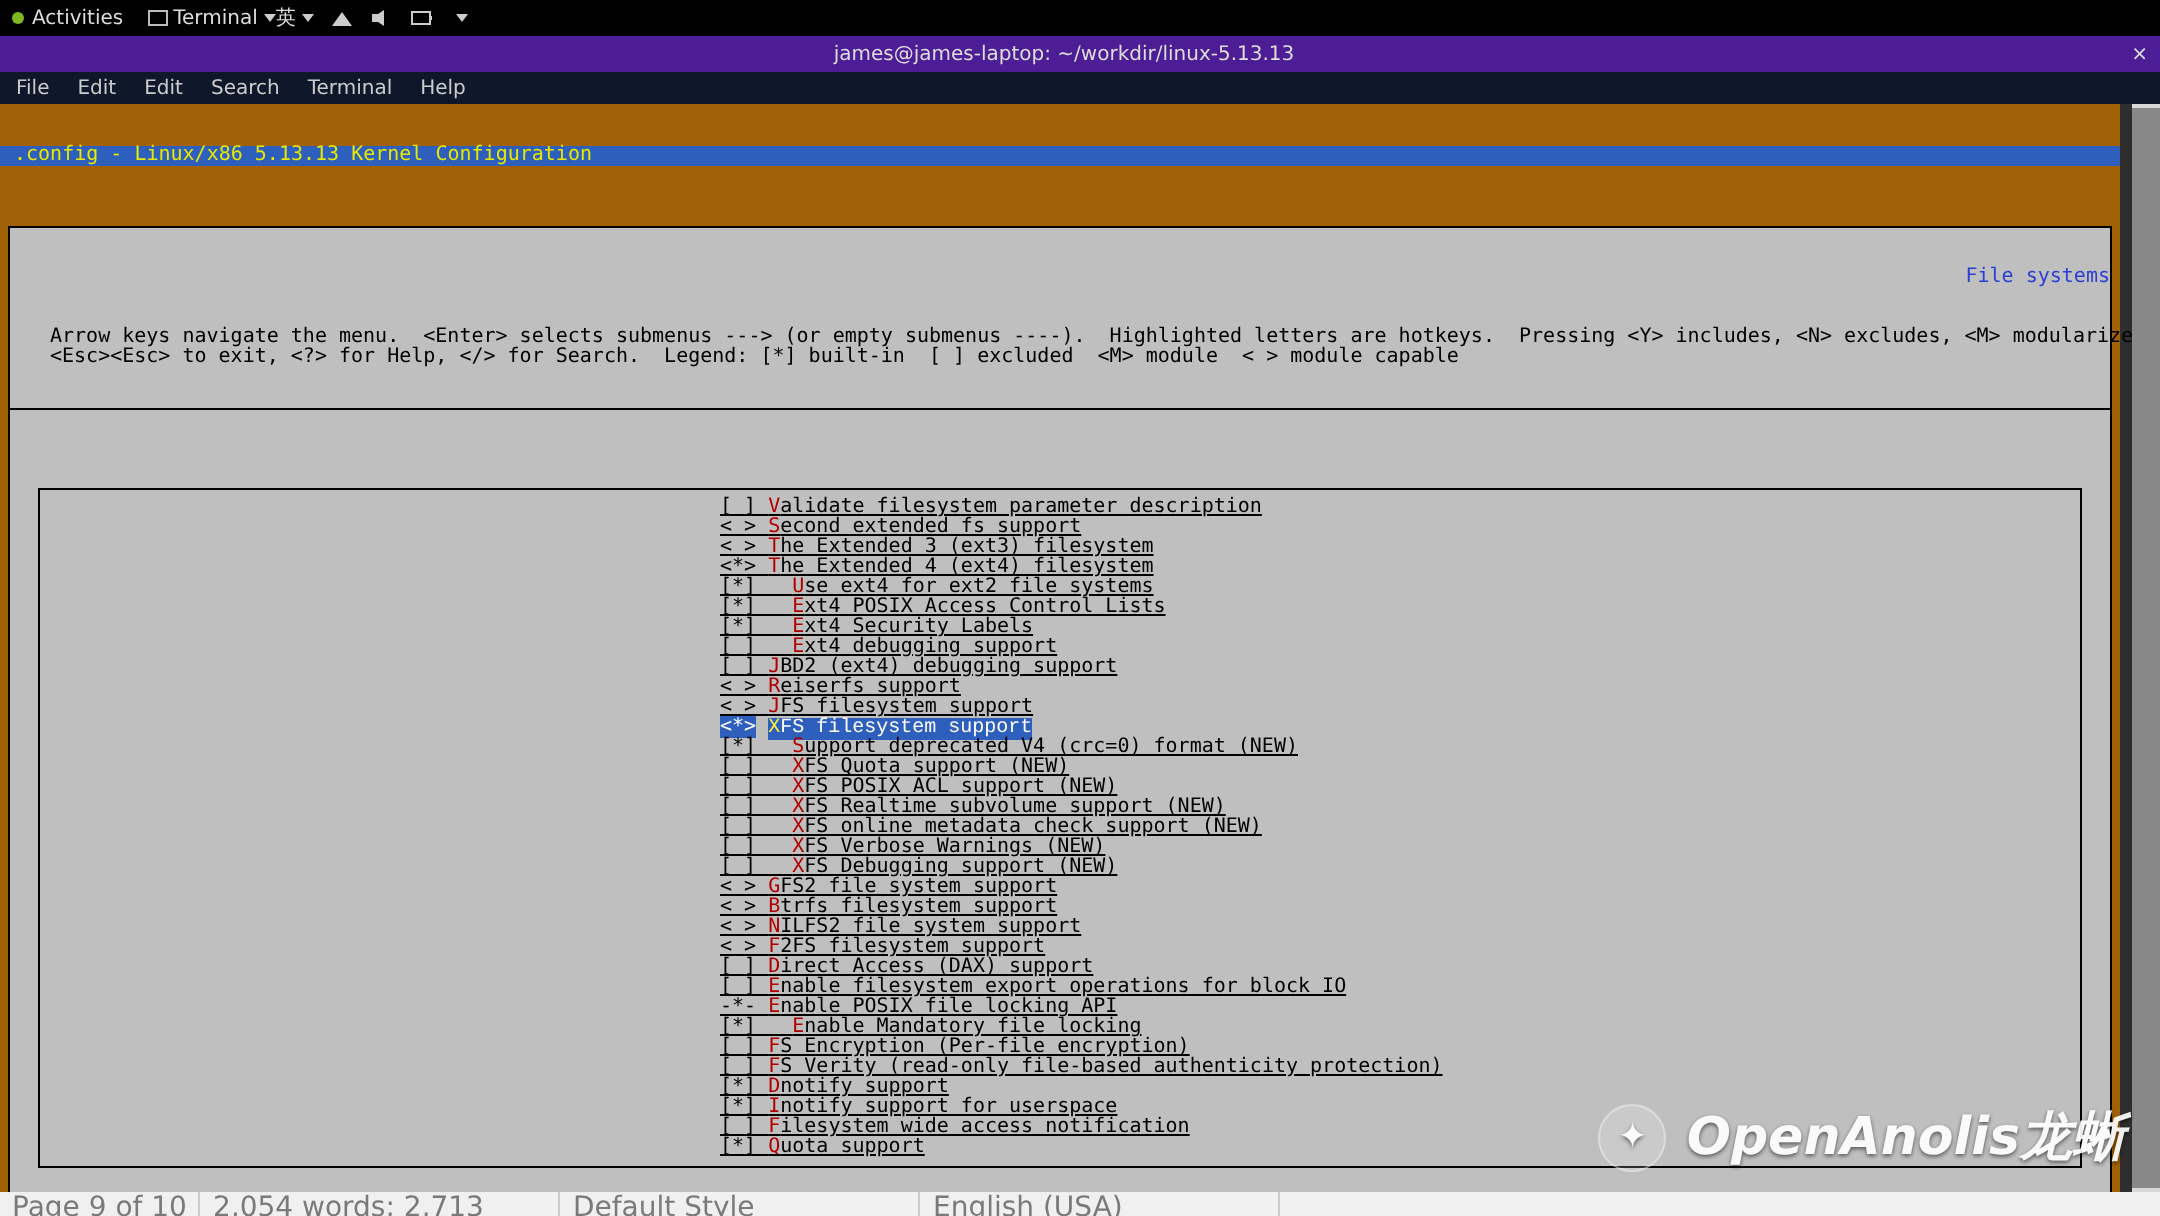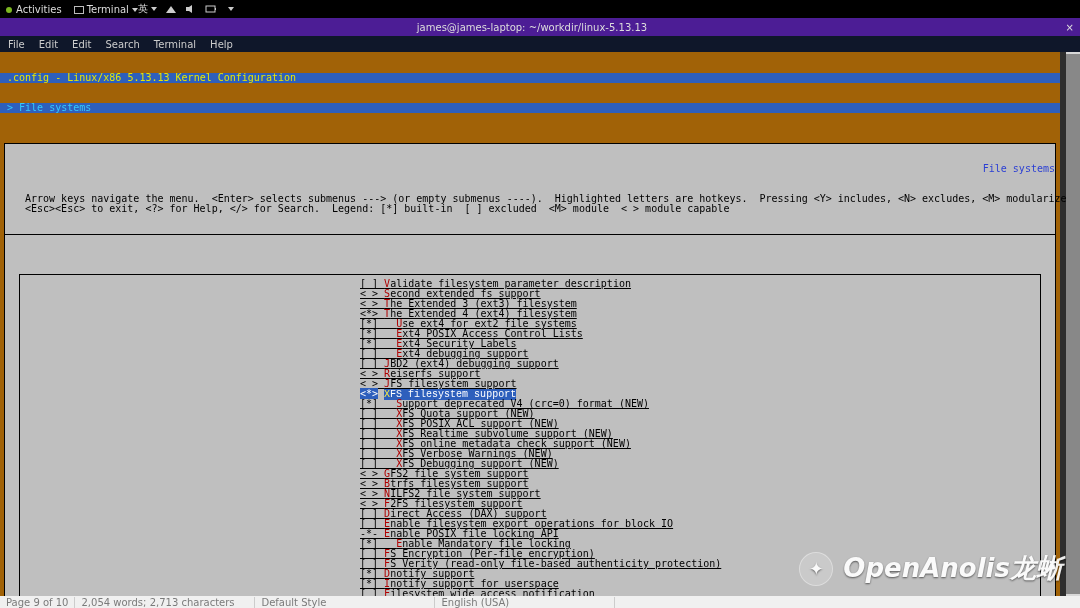--- a/index.html
+++ b/index.html
@@ -75,21 +75,21 @@
   .panel-title-row { text-align:right;color:#2b3fd4;height:10px;}
   .panel-help { padding: 0 20px; line-height:10px; height:20px;}
   .sep { height:10px; border-top:1px solid #000; margin:0 0px;}
   .opt-area { border:1px solid #000; margin:0 14px 14px 14px; padding:4px 0 4px 0;}
   .opt-line { padding-left:340px;height:10px;text-decoration:underline;}
   .hot { color:#b00000; }
   .sel-line { padding-left:340px;height:10px;}
   .sel-line .marker { background:#2e5fbc;color:#fff;}
   .sel-line .lbl { background:#2e5fbc;color:#fff;font-family:Liberation Mono, monospace;}
   
-  .docstrip { position:absolute;bottom:0;left:0;width:1080px;height:12px;background:#f0f0f0;color:#7a7a7a;font-size:10px;display:flex;align-items:flex-end;}
+  .docstrip { position:absolute;bottom:0;left:0;width:1080px;height:12px;background:#f0f0f0;color:#7a7a7a;font-size:14px;display:flex;align-items:flex-start;}
   .docstrip .cell{border-right:1px solid #ccc;padding:0 6px;}
   .watermark { position:absolute;right:18px;bottom:22px;color:#fff;font-size:26px;font-style:italic;font-weight:600;opacity:.92;display:flex;align-items:center;text-shadow:0 1px 2px rgba(0,0,0,.6);}
   .wm-circle{width:34px;height:34px;border-radius:50%;background:rgba(255,255,255,.18);border:1px solid rgba(255,255,255,.4);margin-right:10px;display:flex;align-items:center;justify-content:center;font-size:18px;}
   .scrollbar{position:absolute;right:0;top:52px;width:14px;height:544px;background:#d8d8d8;}
   .scrollthumb{background:#888;width:14px;height:540px;margin-top:2px;}
 </style>
 </head>
 <body>
 
 <div class="topbar">
@@ -122,21 +122,20 @@
   <span>File</span>
   <span>Edit</span>
   <span>Edit</span>
   <span>Search</span>
   <span>Terminal</span>
   <span>Help</span>
 </div>
 
 <div class="term">
   <div class="bluebar"><span class="pad"></span><span class="cfg-title">.config - Linux/x86 5.13.13 Kernel Configuration</span></div>
-  <div class="bluebar"><span class="pad"></span><span class="breadcrumb">&gt; File systems</span></div>
 
   <div class="panel">
     <div class="panel-title-row">File systems</div>
     <div class="panel-help"><span>Arrow keys navigate the menu.  &lt;Enter&gt; selects submenus ---&gt; (or empty submenus ----).  Highlighted letters are hotkeys.  Pressing &lt;Y&gt; includes, &lt;N&gt; excludes, &lt;M&gt; modularizes features.  Press</span>
 <span>&lt;Esc&gt;&lt;Esc&gt; to exit, &lt;?&gt; for Help, &lt;/&gt; for Search.  Legend: [*] built-in  [ ] excluded  &lt;M&gt; module  &lt; &gt; module capable</span></div>
     <div class="sep"></div>
 
     <div class="opt-area" id="opt-list"><div class="opt-line">[ ] <span class="hot">V</span>alidate filesystem parameter description</div><div class="opt-line">&lt; &gt; <span class="hot">S</span>econd extended fs support</div><div class="opt-line">&lt; &gt; <span class="hot">T</span>he Extended 3 (ext3) filesystem</div><div class="opt-line">&lt;*&gt; <span class="hot">T</span>he Extended 4 (ext4) filesystem</div><div class="opt-line">[*]   <span class="hot">U</span>se ext4 for ext2 file systems</div><div class="opt-line">[*]   <span class="hot">E</span>xt4 POSIX Access Control Lists</div><div class="opt-line">[*]   <span class="hot">E</span>xt4 Security Labels</div><div class="opt-line">[ ]   <span class="hot">E</span>xt4 debugging support</div><div class="opt-line">[ ] <span class="hot">J</span>BD2 (ext4) debugging support</div><div class="opt-line">&lt; &gt; <span class="hot">R</span>eiserfs support</div><div class="opt-line">&lt; &gt; <span class="hot">J</span>FS filesystem support</div><div class="sel-line"><span class="marker">&lt;*&gt;</span> <span class="lbl"><span style="color:#ffef3d">X</span>FS filesystem support</span></div><div class="opt-line">[*]   <span class="hot">S</span>upport deprecated V4 (crc=0) format (NEW)</div><div class="opt-line">[ ]   <span class="hot">X</span>FS Quota support (NEW)</div><div class="opt-line">[ ]   <span class="hot">X</span>FS POSIX ACL support (NEW)</div><div class="opt-line">[ ]   <span class="hot">X</span>FS Realtime subvolume support (NEW)</div><div class="opt-line">[ ]   <span class="hot">X</span>FS online metadata check support (NEW)</div><div class="opt-line">[ ]   <span class="hot">X</span>FS Verbose Warnings (NEW)</div><div class="opt-line">[ ]   <span class="hot">X</span>FS Debugging support (NEW)</div><div class="opt-line">&lt; &gt; <span class="hot">G</span>FS2 file system support</div><div class="opt-line">&lt; &gt; <span class="hot">B</span>trfs filesystem support</div><div class="opt-line">&lt; &gt; <span class="hot">N</span>ILFS2 file system support</div><div class="opt-line">&lt; &gt; <span class="hot">F</span>2FS filesystem support</div><div class="opt-line">[ ] <span class="hot">D</span>irect Access (DAX) support</div><div class="opt-line">[ ] <span class="hot">E</span>nable filesystem export operations for block IO</div><div class="opt-line">-*- <span class="hot">E</span>nable POSIX file locking API</div><div class="opt-line">[*]   <span class="hot">E</span>nable Mandatory file locking</div><div class="opt-line">[ ] <span class="hot">F</span>S Encryption (Per-file encryption)</div><div class="opt-line">[ ] <span class="hot">F</span>S Verity (read-only file-based authenticity protection)</div><div class="opt-line">[*] <span class="hot">D</span>notify support</div><div class="opt-line">[*] <span class="hot">I</span>notify support for userspace</div><div class="opt-line">[ ] <span class="hot">F</span>ilesystem wide access notification</div><div class="opt-line">[*] <span class="hot">Q</span>uota support</div></div>
 
     

